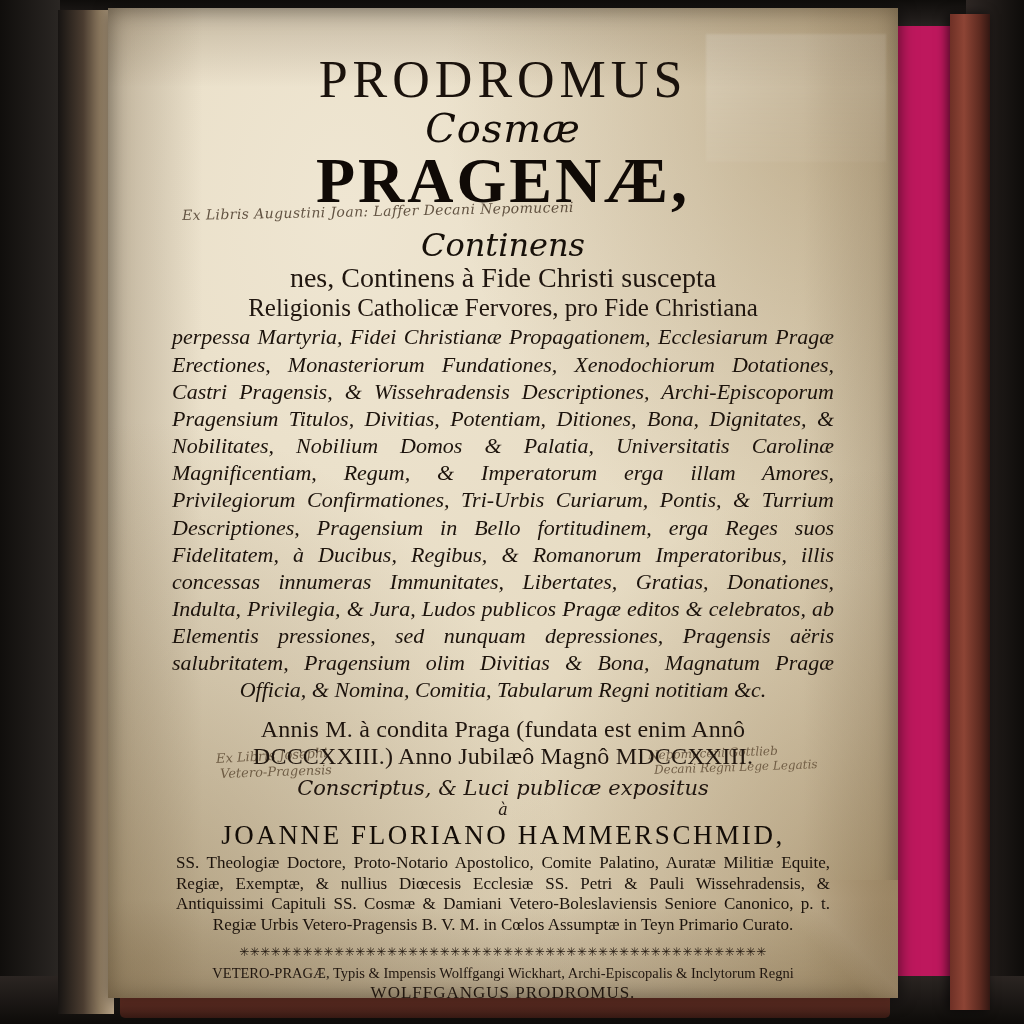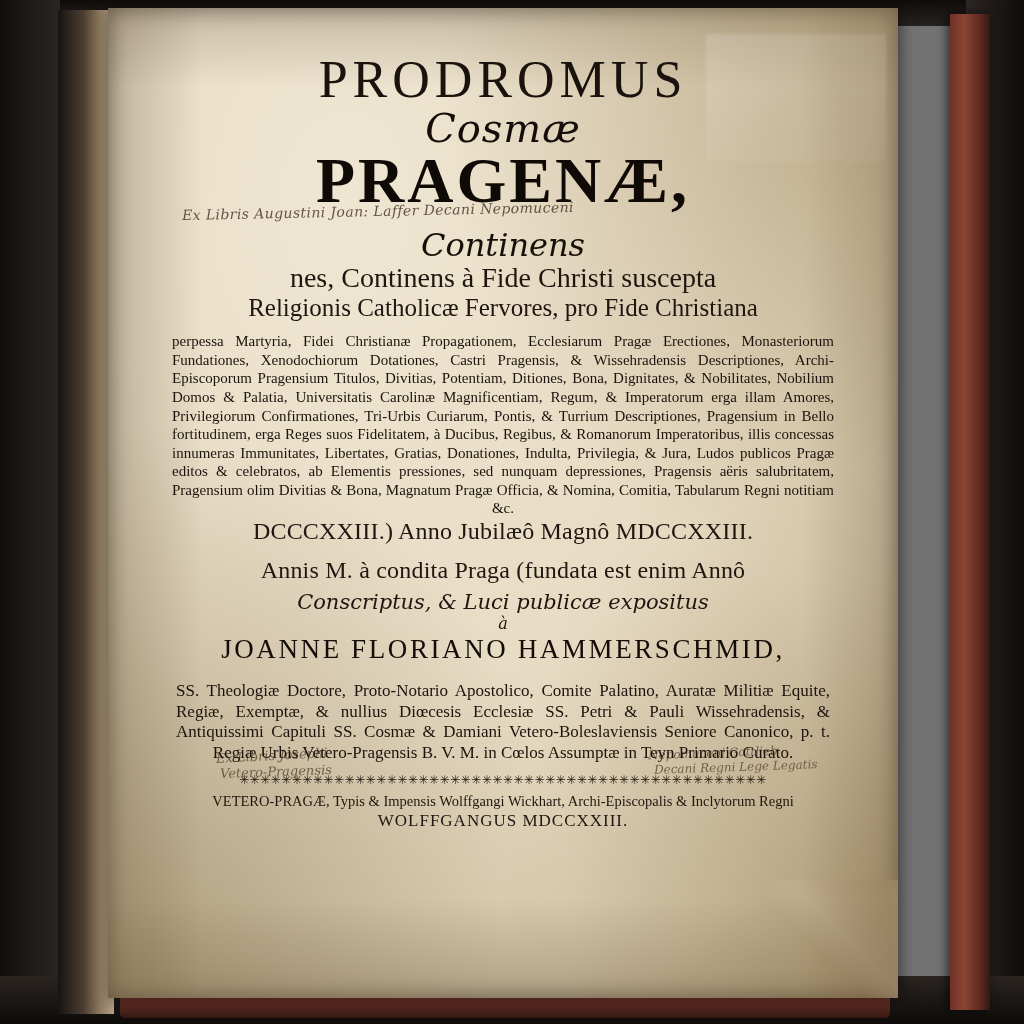--- a/index.html
+++ b/index.html
@@ -12,21 +12,21 @@
     height: 1024px;
     overflow: hidden;
     font-family: "Liberation Serif", serif;
   }
 
   
   .photo {
     position: relative;
     width: 1024px;
     height: 1024px;
-    background: #737373;
+    background: #be185d;
   }
 
   
   .bg-left {
     position: absolute;
     left: 0; top: 0;
     width: 60px; height: 1024px;
     background: linear-gradient(90deg,#100e0c 0%, #2a2623 100%);
   }
   .bg-right {
@@ -170,27 +170,28 @@
   .t-l1 {
     font-size: 31px; line-height: 1.06; margin: 4px 0 0 0; letter-spacing: .3px;
   }
   .t-l2 {
     font-size: 28px; line-height: 1.08; margin: 1px 0 0 0;
   }
   .t-l3 {
     font-size: 25px; line-height: 1.1; margin: 1px 0 0 0;
   }
   .body-block {
-    font-size: 15px;
+    font-size: 22px;
     line-height: 1.235;
     text-align: justify;
     text-align-last: center;
-    margin: 11px 6px 0 6px;
+    margin: 2px 6px 0 6px;
     color: #1c130c;
     hyphens: none;
+    font-style: italic;
   }
   .body-block p { margin: 0; }
   .t-annis {
     font-size: 24px;
     line-height: 1.14;
     margin: 12px 0 0 0;
     letter-spacing: .2px;
   }
   .t-conscript {
     font-family: "DejaVu Serif", serif;
@@ -201,21 +202,21 @@
   }
   .t-a {
     font-family: "DejaVu Serif", serif;
     font-style: italic;
     font-size: 16px;
     margin: 0;
   }
   .t-author {
     font-size: 27px;
     letter-spacing: 2.6px;
-    margin: 1px 0 16px 0;
+    margin: 1px 0 2px 0;
     color: #140d07;
   }
   .t-titles {
     font-size: 17px;
     line-height: 1.2;
     margin: 2px 10px 0 10px;
     text-align: justify;
     text-align-last: center;
     color: #1c130c;
   }
@@ -286,35 +287,35 @@
 
       <div class="t-continens">Continens</div>
 
       <div class="t-l2">nes, Continens à Fide Christi suscepta</div>
       <div class="t-l3">Religionis Catholicæ Fervores, pro Fide Christiana</div>
 
       <div class="body-block">
         <p>perpessa Martyria, Fidei Christianæ Propagationem, Ecclesiarum Pragæ Erectiones, Monasteriorum Fundationes, Xenodochiorum Dotationes, Castri Pragensis, &amp; Wissehradensis Descriptiones, Archi-Episcoporum Pragensium Titulos, Divitias, Potentiam, Ditiones, Bona, Dignitates, &amp; Nobilitates, Nobilium Domos &amp; Palatia, Universitatis Carolinæ Magnificentiam, Regum, &amp; Imperatorum erga illam Amores, Privilegiorum Confirmationes, Tri-Urbis Curiarum, Pontis, &amp; Turrium Descriptiones, Pragensium in Bello fortitudinem, erga Reges suos Fidelitatem, à Ducibus, Regibus, &amp; Romanorum Imperatoribus, illis concessas innumeras Immunitates, Libertates, Gratias, Donationes, Indulta, Privilegia, &amp; Jura, Ludos publicos Pragæ editos &amp; celebratos, ab Elementis pressiones, sed nunquam depressiones, Pragensis aëris salubritatem, Pragensium olim Divitias &amp; Bona, Magnatum Pragæ Officia, &amp; Nomina, Comitia, Tabularum Regni notitiam &amp;c.</p>
       </div>
 
+      <div class="t-annis">Annis M. à condita Praga (fundata est enim Annô</div>
       <div class="t-annis" style="margin-top:0">DCCCXXIII.) Anno Jubilæô Magnô MDCCXXIII.</div>
-      <div class="t-annis">Annis M. à condita Praga (fundata est enim Annô</div>
 
       <div class="t-conscript">Conscriptus, &amp; Luci publicæ expositus</div>
 
       <div class="t-a">à</div>
 
       <div class="t-author">JOANNE FLORIANO HAMMERSCHMID,</div>
 
       <div class="t-titles">SS. Theologiæ Doctore, Proto-Notario Apostolico, Comite Palatino, Auratæ Militiæ Equite, Regiæ, Exemptæ, &amp; nullius Diœcesis Ecclesiæ SS. Petri &amp; Pauli Wissehradensis, &amp; Antiquissimi Capituli SS. Cosmæ &amp; Damiani Vetero-Boleslaviensis Seniore Canonico, p. t. Regiæ Urbis Vetero-Pragensis B. V. M. in Cœlos Assumptæ in Teyn Primario Curato.</div>
 
       <div class="rule">✳✳✳✳✳✳✳✳✳✳✳✳✳✳✳✳✳✳✳✳✳✳✳✳✳✳✳✳✳✳✳✳✳✳✳✳✳✳✳✳✳✳✳✳✳✳✳✳✳✳</div>
 
       <div class="t-imprint">VETERO-PRAGÆ, Typis &amp; Impensis Wolffgangi Wickhart, Archi-Episcopalis &amp; Inclytorum Regni</div>
-      <div class="t-printer">WOLFFGANGUS MDCCXXIII.</div>
+      <div class="t-printer">WOLFFGANGUS PRODROMUS.</div>
 
     </div>
 
     <div class="hand hand-left1">Ex Libris Josephi</div>
     <div class="hand hand-left2">Vetero-Pragensis</div>
     <div class="hand hand-right1">Nepomuceni Gottlieb</div>
     <div class="hand hand-right2">Decani Regni Lege Legatis</div>
   </div>
 
 </div>

